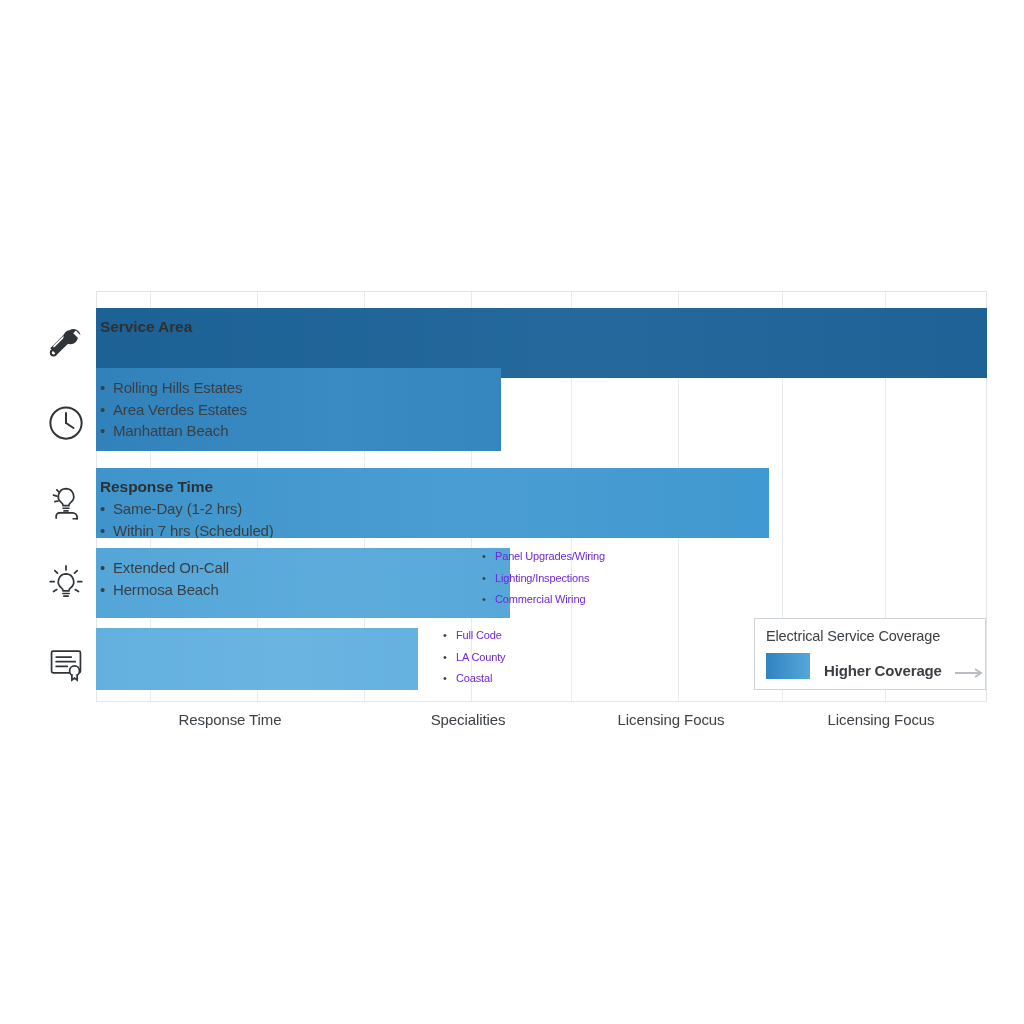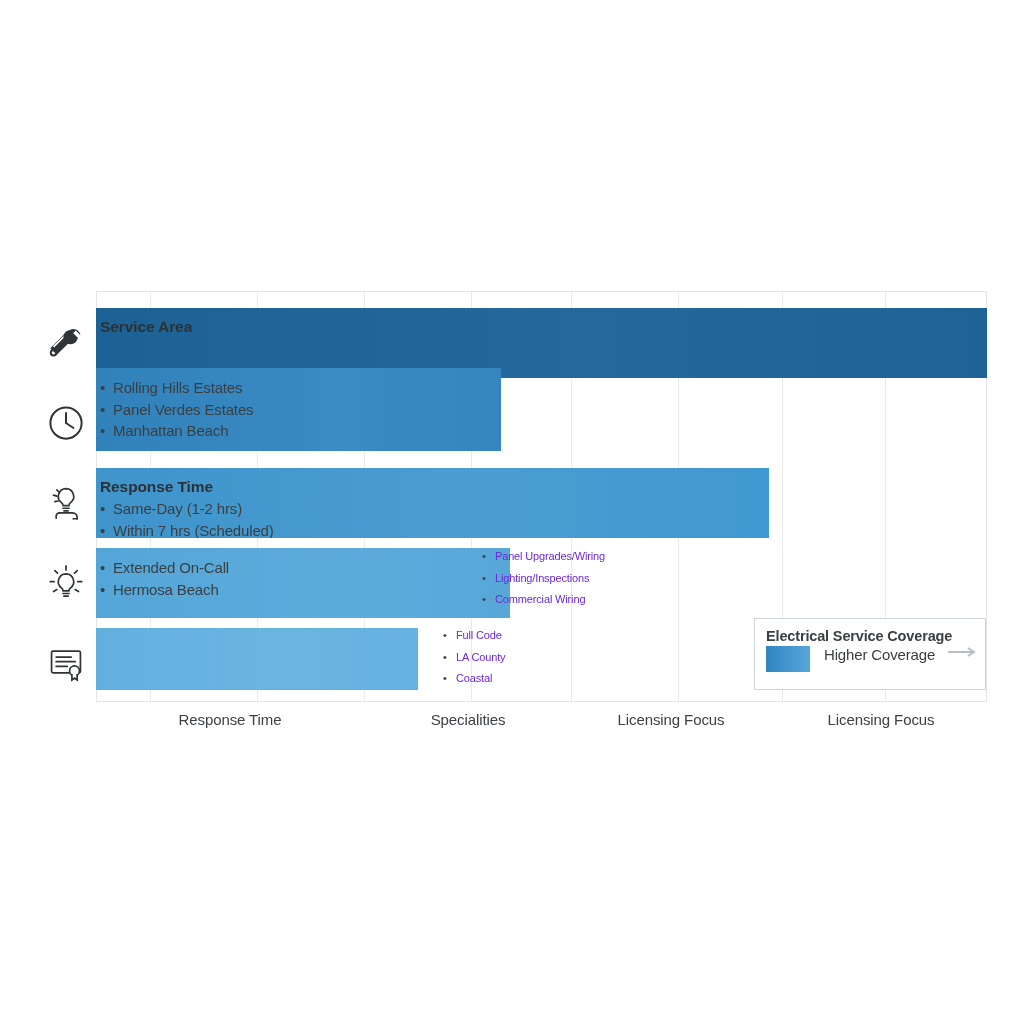--- a/index.html
+++ b/index.html
@@ -136,25 +136,26 @@
     border: 1px solid #cfd4d8;
     box-sizing: border-box;
     padding: 8px 11px 0 11px;
   }
   .legend-title {
     font-size: 14.5px;
     color: #3a3f43;
     line-height: 19px;
     letter-spacing: -0.15px;
     white-space: nowrap;
-    font-weight: bold;
   }
   .legend-row {
     display: flex;
-    align-items: flex-start;
+    align-items: flex-end;
+    margin-top: 7px;
+    font-weight: bold;
   }
   .legend-swatch {
     width: 44px;
     height: 26px;
     flex: 0 0 auto;
   }
   .legend-label {
     font-size: 15px;
     color: #3a3f43;
     margin-left: 14px;
@@ -249,21 +250,21 @@
       <div class="bar-title">Service Area</div>
       <ul class="bullet-list"></ul>
     </div>
   </div>
 
   <div class="bar" style="top:368px;height:83px;width:405px;background:linear-gradient(90deg,#3181bb,#3a8bc4 60%,#3585bf);">
     <div class="bar-inner">
       <div class="bar-title"></div>
       <ul class="bullet-list">
         <li>Rolling Hills Estates</li>
-        <li>Panel Verdes Estates</li>
+        <li>Area Verdes Estates</li>
         <li>Manhattan Beach</li>
       </ul>
     </div>
   </div>
 
   <div class="bar" style="top:468px;height:70px;width:673px;background:linear-gradient(90deg,#3e94cb,#4a9dd2 55%,#4099d0);">
     <div class="bar-inner">
       <div class="bar-title">Response Time</div>
       <ul class="bullet-list">
         <li>Same-Day (1-2 hrs)</li>

